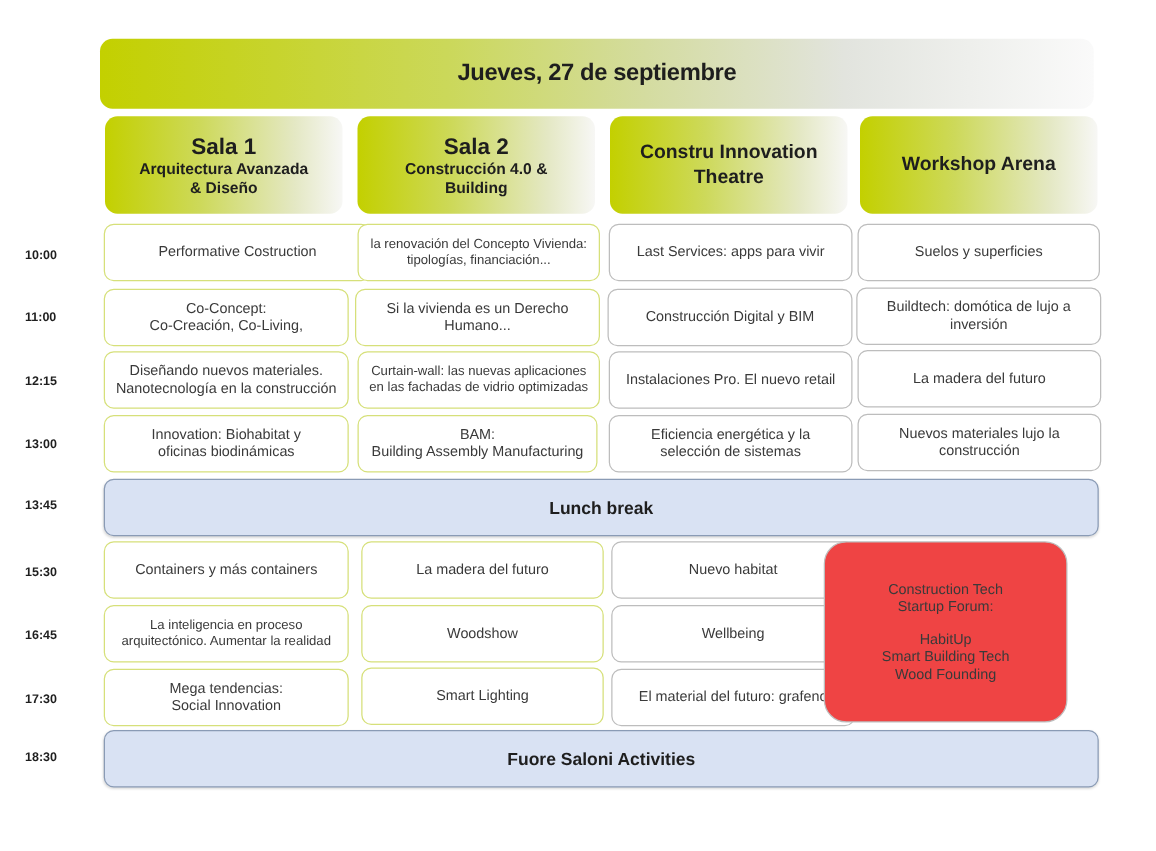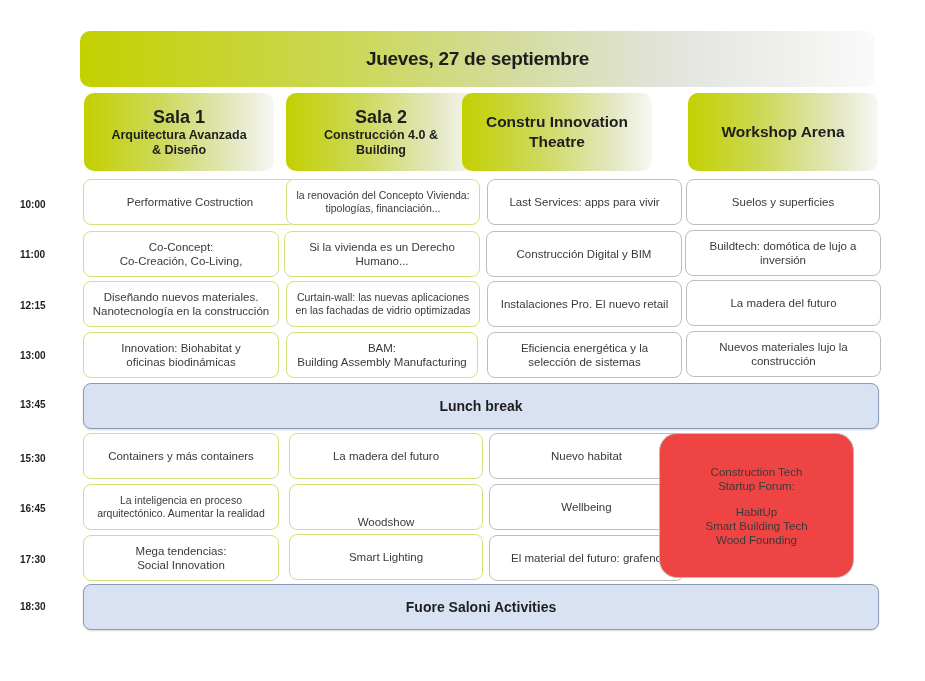--- a/index.html
+++ b/index.html
@@ -66,21 +66,21 @@
 <div class="room-head" style="left:84px;">
   <div class="room-name">Sala 1</div>
   <div class="room-sub">Arquitectura Avanzada</div>
   <div class="room-sub">&amp; Diseño</div>
 </div>
 <div class="room-head" style="left:286px;">
   <div class="room-name">Sala 2</div>
   <div class="room-sub">Construcción 4.0 &amp;</div>
   <div class="room-sub">Building</div>
 </div>
-<div class="room-head" style="left:462px;">
+<div class="room-head" style="left:488px;">
   <div class="room-big">Constru Innovation</div>
   <div class="room-big">Theatre</div>
 </div>
 <div class="room-head" style="left:688px;">
   <div class="room-big">Workshop Arena</div>
 </div>
 
 <div class="time" style="top:199px;">10:00</div>
 <div class="cell green" style="left:83px;top:179px;width:214px;height:46px;">
     <div>
@@ -201,21 +201,21 @@
     </div>
   </div>
 
 <div class="time" style="top:503px;">16:45</div>
 <div class="cell green small" style="left:83px;top:484px;width:196px;height:46px;">
     <div>
       <div>La inteligencia en proceso</div>
       <div>arquitectónico. Aumentar la realidad</div>
     </div>
   </div>
-<div class="cell green" style="left:289px;top:484px;width:194px;height:46px;align-items:flex-end;">
+<div class="cell green" style="left:289px;top:484px;width:194px;height:46px;">
     <div>
       <div>Woodshow</div>
     </div>
   </div>
 <div class="cell grey" style="left:489px;top:484px;width:195px;height:46px;">
     <div>
       <div>Wellbeing</div>
     </div>
   </div>
 

